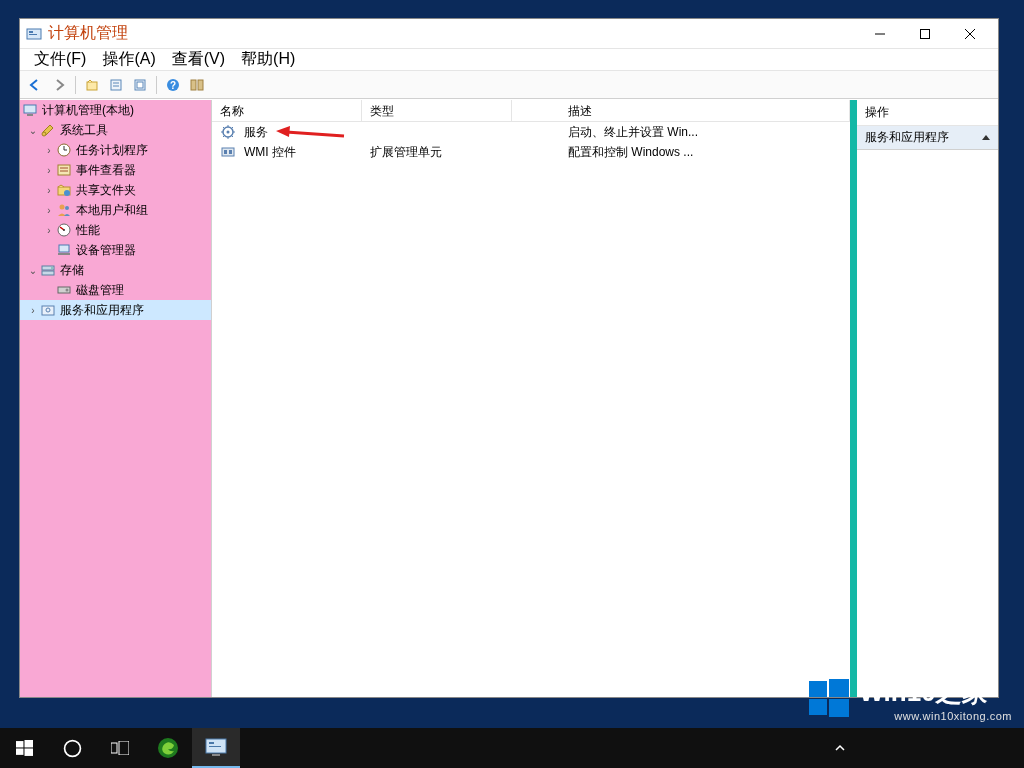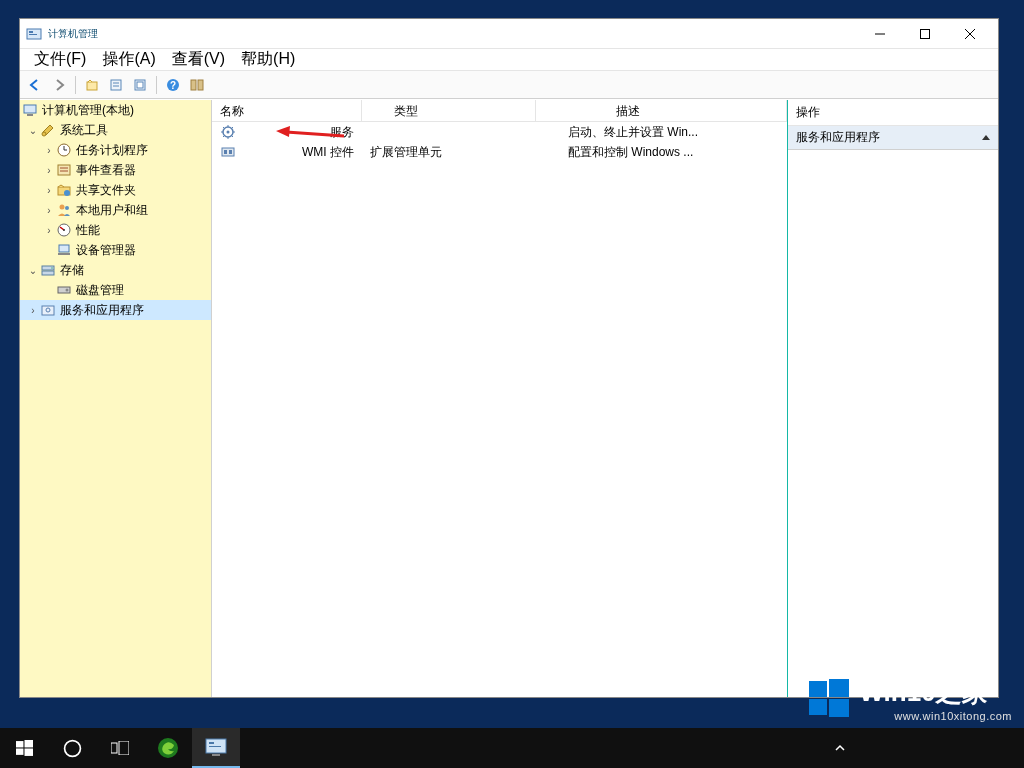--- a/index.html
+++ b/index.html
@@ -2,51 +2,51 @@
 <html><head>
 <meta charset="utf-8">
 <style>
 * { box-sizing: border-box; margin: 0; padding: 0; font-family: "Microsoft YaHei", "Segoe UI", sans-serif; }
 body { background: #0b2a5a; width: 1024px; height: 768px; overflow: hidden; position: relative; }
 
 .window { position: absolute; left: 19px; top: 18px; width: 980px; height: 680px; background: #fff; border: 1px solid #888; display: flex; flex-direction: column; }
 
 .titlebar { height: 30px; display: flex; align-items: center; padding: 0 6px; border-bottom: 1px solid #e5e5e5; }
 .titlebar .icon { width: 16px; height: 16px; margin-right: 6px; }
-.titlebar .title { font-size: 10px; flex: 1; color: #0c4a6e; }
+.titlebar .title { font-size: 16px; flex: 1; color: #c2410c; }
 .winbtn { width: 45px; height: 28px; display: flex; align-items: center; justify-content: center; font-size: 14px; color: #000; }
 .winbtn svg { width: 10px; height: 10px; }
 
 .menubar { height: 22px; display: flex; align-items: center; padding: 0 6px; font-size: 16px; border-bottom: 1px solid #e5e5e5; }
 .menuitem { padding: 2px 8px; cursor: default; }
 
 .toolbar { height: 28px; display: flex; align-items: center; padding: 2px 4px; border-bottom: 1px solid #d0d0d0; gap: 2px; background:#fafafa;}
 .tbtn { width: 22px; height: 22px; display: flex; align-items: center; justify-content: center; border: 1px solid transparent; }
 .tsep { width: 1px; height: 18px; background: #ccc; margin: 0 3px; }
 
 .body { flex: 1; display: flex; border-top: 1px solid #fff; }
 
-.tree-pane { width: 192px; border-right: 1px solid #d0d0d0; background: #fef9c3; font-size: 12px; overflow: hidden; }
+.tree-pane { width: 192px; border-right: 1px solid #d0d0d0; background: #f9a8d4; font-size: 12px; overflow: hidden; }
 .tree-row { display: flex; align-items: center; height: 20px; white-space: nowrap; }
 .tree-row.selected { background: #cde8ff; }
 .expander { width: 14px; text-align: center; font-size: 10px; color: #555; user-select: none;}
 .node-icon { width: 16px; height: 16px; margin-right: 4px; flex-shrink:0;}
 .indent { display: inline-block; }
 
 .list-pane { flex: 1; display: flex; flex-direction: column; background: #fff; }
-.list-header { display: flex; height: 22px; border-bottom: 1px solid #e5e5e5; font-size: 12px; gap: 24px; }
+.list-header { display: flex; height: 22px; border-bottom: 1px solid #e5e5e5; font-size: 12px; }
 .col { padding: 3px 8px; border-right: 1px solid #e5e5e5; }
 .col-name { width: 150px; }
 .col-type { width: 150px; }
 .col-desc { flex: 1; margin-left: 48px; }
 .list-body { font-size: 12px; }
 .list-row { display: flex; height: 20px; align-items: center; }
-.list-row .col { border: none; display: flex; align-items: center; gap: 4px; justify-content: space-between;}
-
-.actions-pane { width: 211px; border-left: 1px solid #14b8a6; font-size: 12px; display:flex; flex-direction:column;}
+.list-row .col { border: none; display: flex; align-items: center; gap: 4px;}
+
+.actions-pane { width: 148px; border-left: 7px solid #14b8a6; font-size: 12px; display:flex; flex-direction:column;}
 .actions-title { padding: 4px 8px; border-bottom: 1px solid #e5e5e5; background:#fff;}
 .actions-group-header { background: #e6eef7; padding: 3px 8px; display: flex; justify-content: space-between; align-items:center; border-bottom:1px solid #d0d0d0;}
 .actions-item { padding: 4px 8px 4px 28px; display: flex; justify-content: space-between; align-items:center;}
 
 .arrow-annotation { position: absolute; left: 276px; top: 126px; pointer-events:none;}
 
 .taskbar { position: absolute; left: 0; bottom: 0; width: 100%; height: 40px; background: #101010; display: flex; align-items: center; }
 .tbicon { width: 48px; height: 40px; display: flex; align-items: center; justify-content: center; }
 .tbicon.active { background: #2a2a2a; border-bottom: 2px solid #76b9ed;}
 

